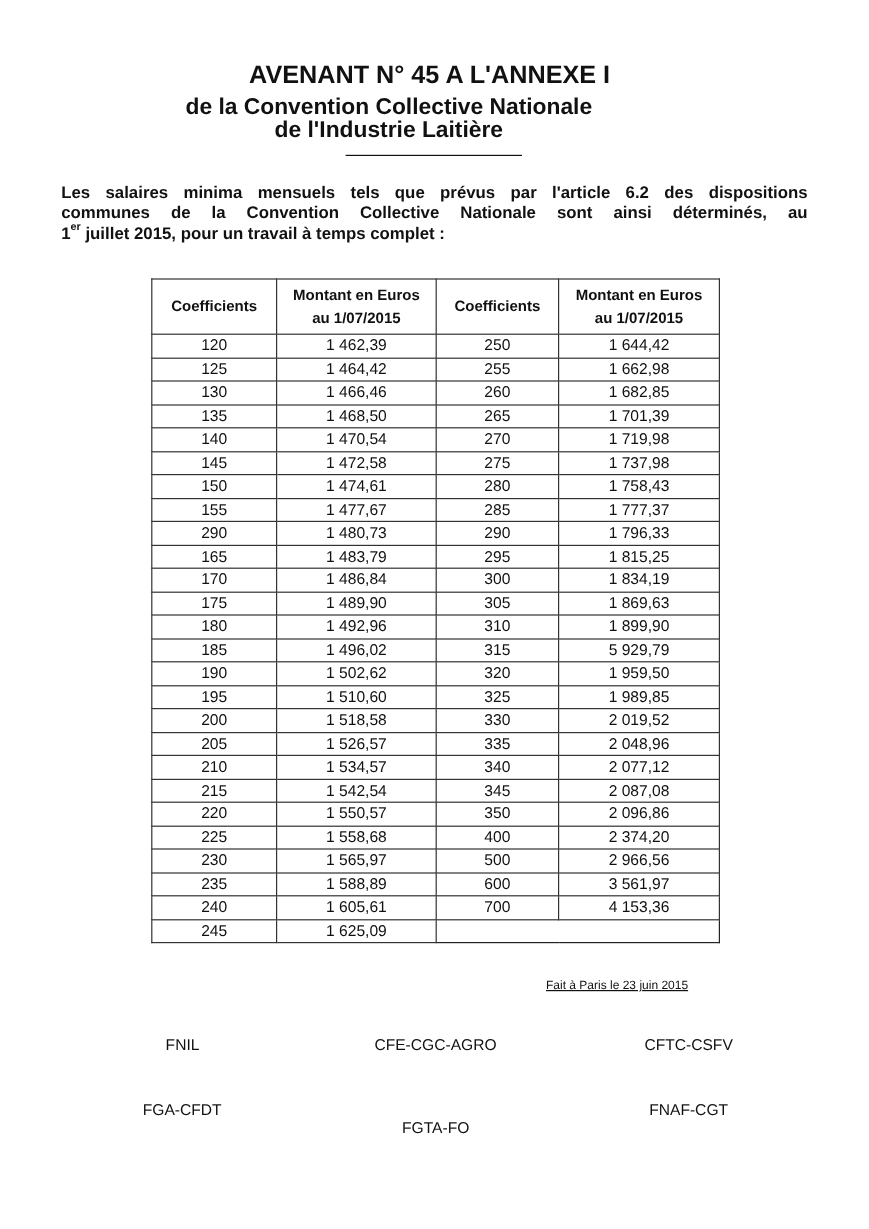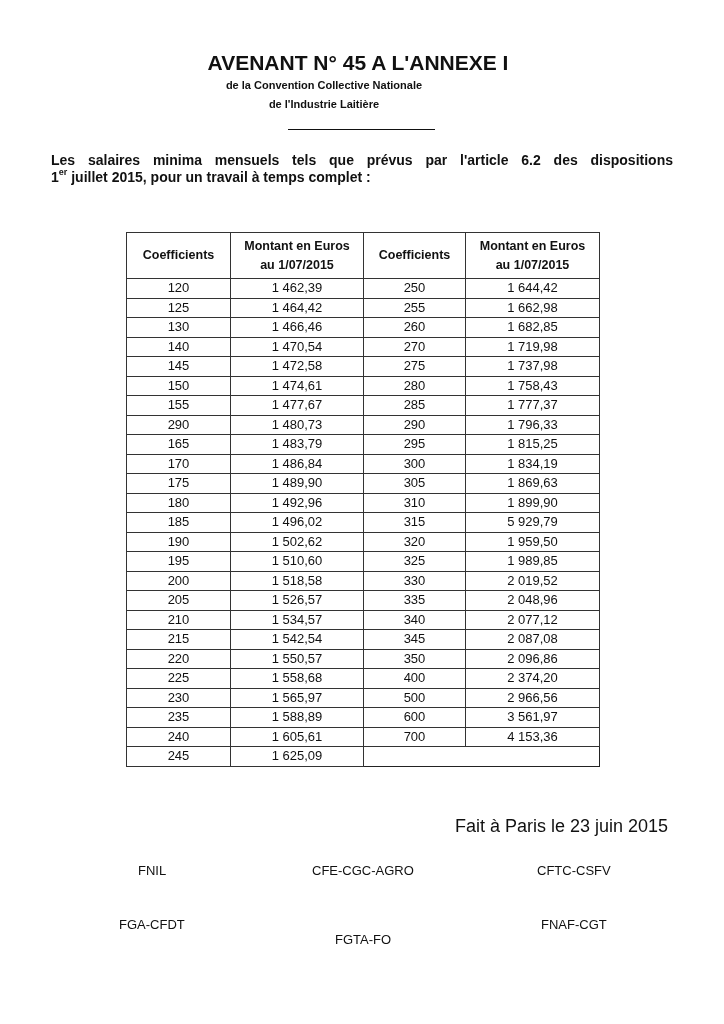--- a/index.html
+++ b/index.html
@@ -6,21 +6,21 @@
     body {
       width: 724px; height: 1024px; position: relative; overflow: hidden;
       font-family: "Liberation Sans", sans-serif; color: #111;
     }
     .title {
       position: absolute; left: 0; width: 716px; top: 51px; text-align: center;
       font-weight: bold; font-size: 21px; letter-spacing: 0;
     }
     .subtitle {
       position: absolute; left: 0; width: 648px; text-align: center;
-      font-weight: bold; font-size: 11px;
+      font-weight: bold; font-size: 19px;
     }
     .sub1 { top: 79px; }
     .sub2 { top: 98px; }
     .rule {
       position: absolute; left: 288px; width: 147px; top: 129px; height: 0;
       border-top: 1.5px solid #111;
     }
     .intro {
       position: absolute; left: 51px; width: 622px; top: 152px;
       font-weight: bold; font-size: 14px; line-height: 17px; text-align: justify;
@@ -37,34 +37,35 @@
       border: 1px solid #333; padding: 0; text-align: center; height: 18.5px;
       line-height: 18px;
     }
     table.salaries th {
       font-weight: bold; font-size: 12.5px; height: 45px; line-height: 19px;
     }
     table.salaries { border: 1.5px solid #222; }
     .c1 { width: 103px; } .c2 { width: 132px; } .c3 { width: 101px; } .c4 { width: 133px; }
     td.empty { border: none !important; border-top: 1px solid #333 !important; }
     .fait {
-      position: absolute; left: 455px; top: 816px; font-size: 18px;
+      position: absolute; left: 455px; top: 816px; font-size: 10px; text-decoration: underline;
     }
     .sig { position: absolute; font-size: 13px; }
   </style>
 </head>
 <body>
 
 <div class="title">AVENANT N° 45 A L'ANNEXE I</div>
 <div class="subtitle sub1">de la Convention Collective Nationale</div>
 <div class="subtitle sub2">de l'Industrie Laitière</div>
 <div class="rule"></div>
 
 <div class="intro">
   <span class="l">Les salaires minima mensuels tels que prévus par l'article 6.2 des dispositions</span>
+  <span class="l">communes de la Convention Collective Nationale sont ainsi déterminés, au</span>
   <span class="l last"><span>1</span><sup>er</sup><span> juillet 2015, pour un travail à temps complet :</span></span>
 </div>
 
 <table class="salaries">
   <thead>
     <tr>
       <th class="c1">Coefficients</th>
       <th class="c2"><span>Montant en Euros</span><br><span>au 1/07/2015</span></th>
       <th class="c3">Coefficients</th>
       <th class="c4"><span>Montant en Euros</span><br><span>au 1/07/2015</span></th>
@@ -83,20 +84,26 @@
         <td>255</td>
         <td>1 662,98</td>
       </tr>
       <tr>
         <td>130</td>
         <td>1 466,46</td>
         <td>260</td>
         <td>1 682,85</td>
       </tr>
       <tr>
+        <td>135</td>
+        <td>1 468,50</td>
+        <td>265</td>
+        <td>1 701,39</td>
+      </tr>
+      <tr>
         <td>140</td>
         <td>1 470,54</td>
         <td>270</td>
         <td>1 719,98</td>
       </tr>
       <tr>
         <td>145</td>
         <td>1 472,58</td>
         <td>275</td>
         <td>1 737,98</td>

